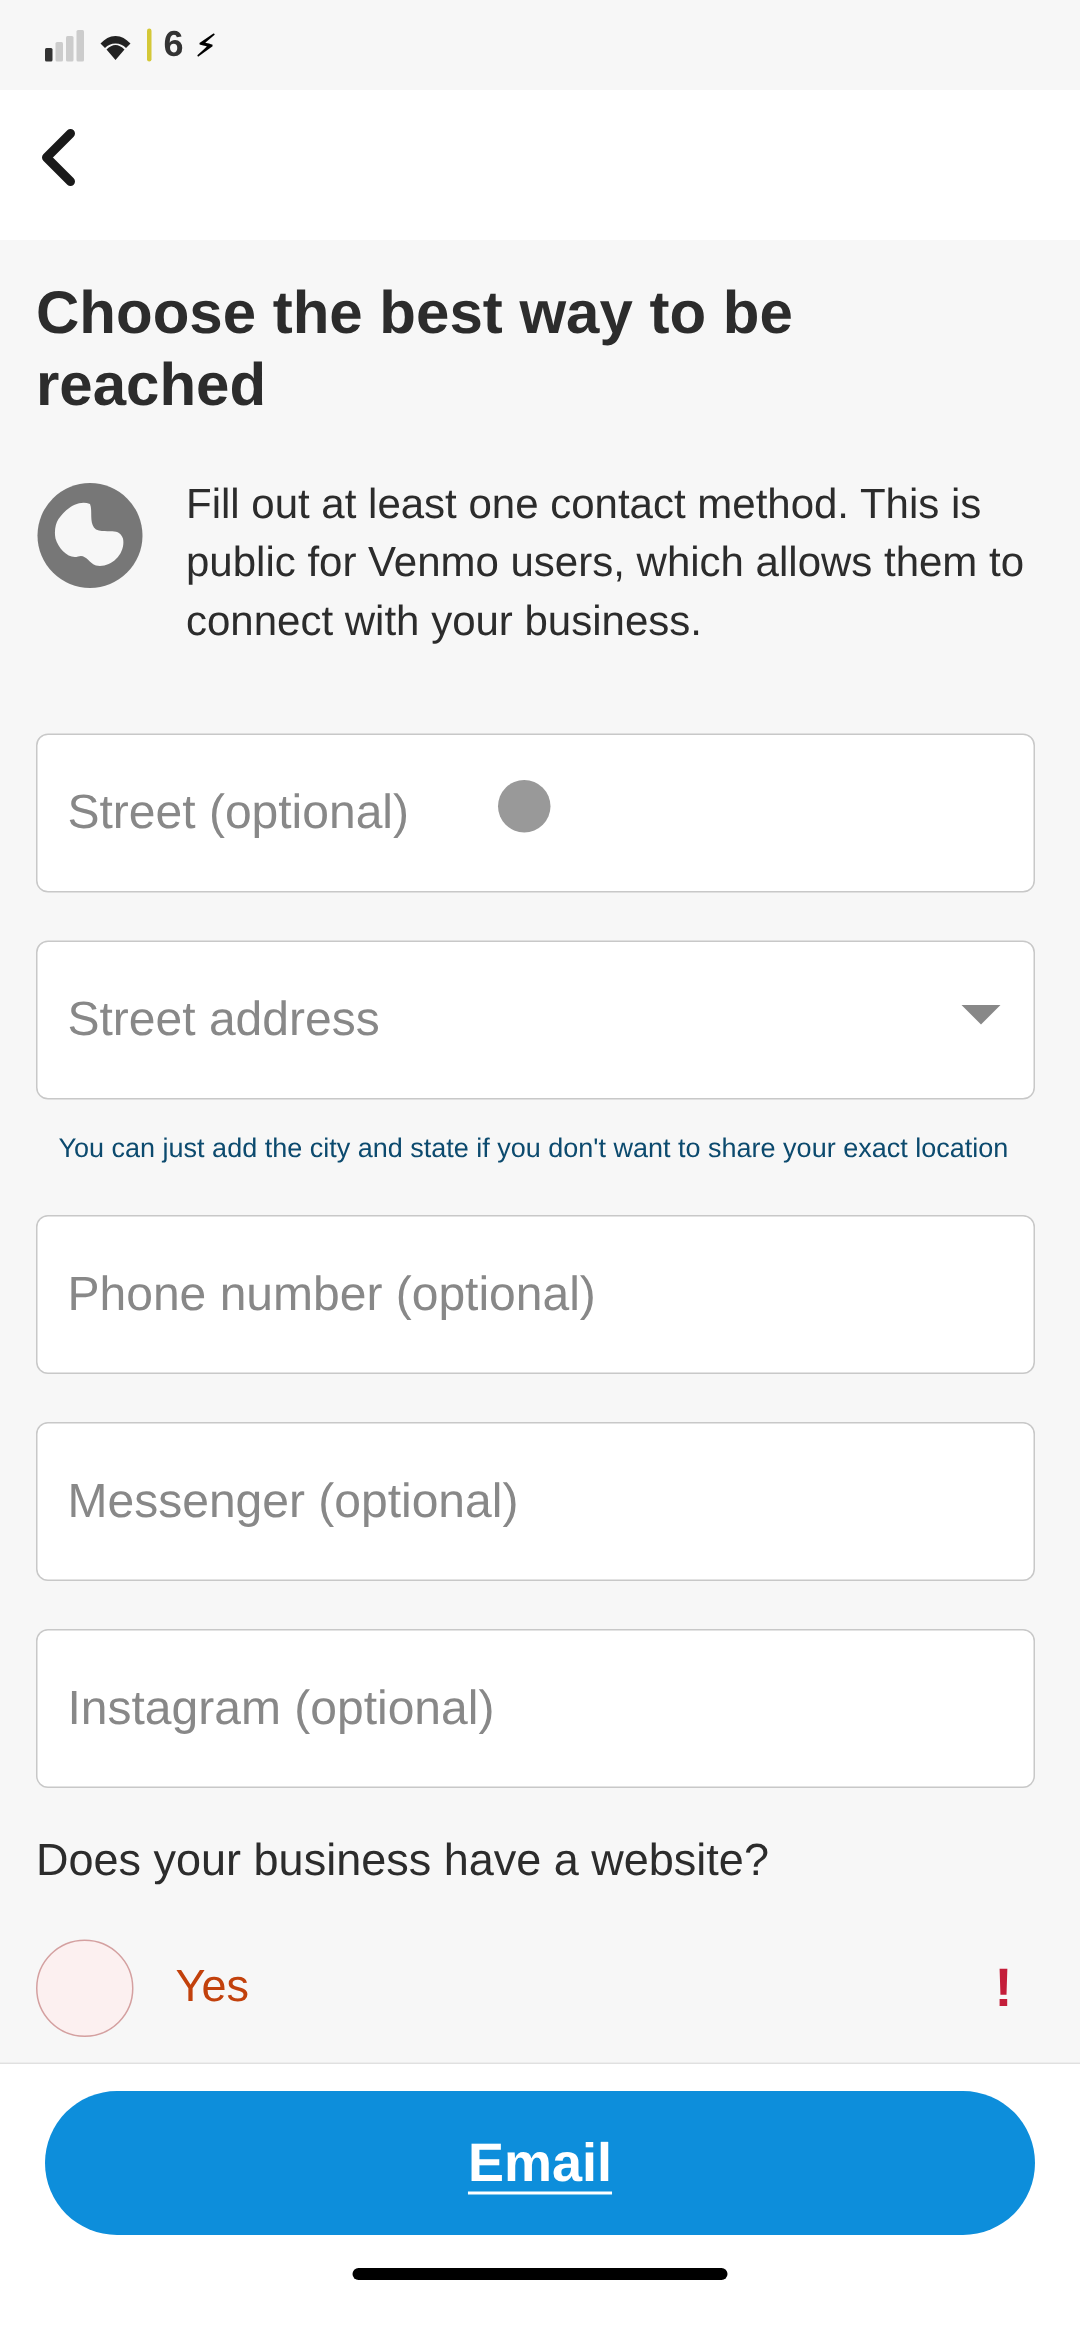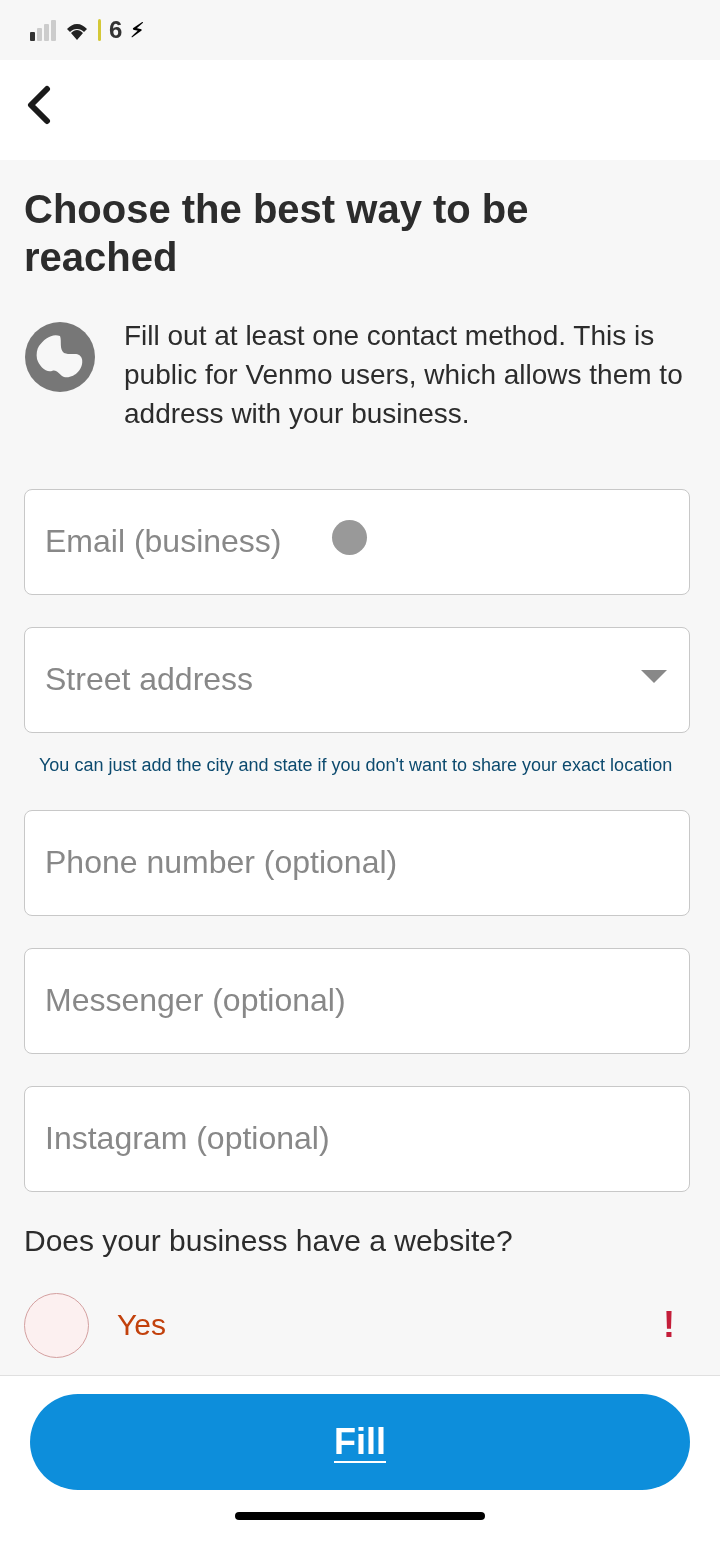--- a/index.html
+++ b/index.html
@@ -243,26 +243,26 @@
 <div class="content">
   <h1 class="page-title">Choose the best way to be reached</h1>
 
   <div class="info-row">
     <div class="globe-icon">
       <svg width="72" height="72" viewBox="0 0 72 72">
         <circle cx="36" cy="36" r="35" fill="#777"></circle>
         <path d="M15 25 C20 18 28 12 36 15 C38 20 35 28 40 32 C48 35 55 30 58 38 C60 48 50 58 40 56 C35 54 33 48 28 50 C22 52 15 45 13 38 C12 33 13 28 15 25 Z" fill="#f7f7f7"></path>
       </svg>
     </div>
-    <p class="info-text">Fill out at least one contact method. This is public for Venmo users, which allows them to address with your business.</p>
+    <p class="info-text">Fill out at least one contact method. This is public for Venmo users, which allows them to connect with your business.</p>
   </div>
 
   <div class="field-group">
     <div class="input-field">
-      <span class="input-placeholder">Email (business)</span>
+      <span class="input-placeholder">Street (optional)</span>
       <div class="grey-dot"></div>
     </div>
   </div>
 
   <div class="field-group with-helper">
     <div class="input-field">
       <span class="input-placeholder">Street address</span>
       <span class="dropdown-chevron">
         <svg width="30" height="18" viewBox="0 0 30 18">
             <path d="M2 2 L15 15 L28 2 Z" fill="#888"></path>
@@ -295,15 +295,15 @@
   <div class="radio-row">
     <div class="radio-option">
       <div class="radio-circle"></div>
       <span class="radio-label">Yes</span>
     </div>
     <span class="error-icon">!</span>
   </div>
 </div>
 
 <div class="bottom-bar">
-  <button class="next-button">Fill</button>
+  <button class="next-button">Email</button>
   <div class="home-indicator"></div>
 </div>
 
 </body></html>

